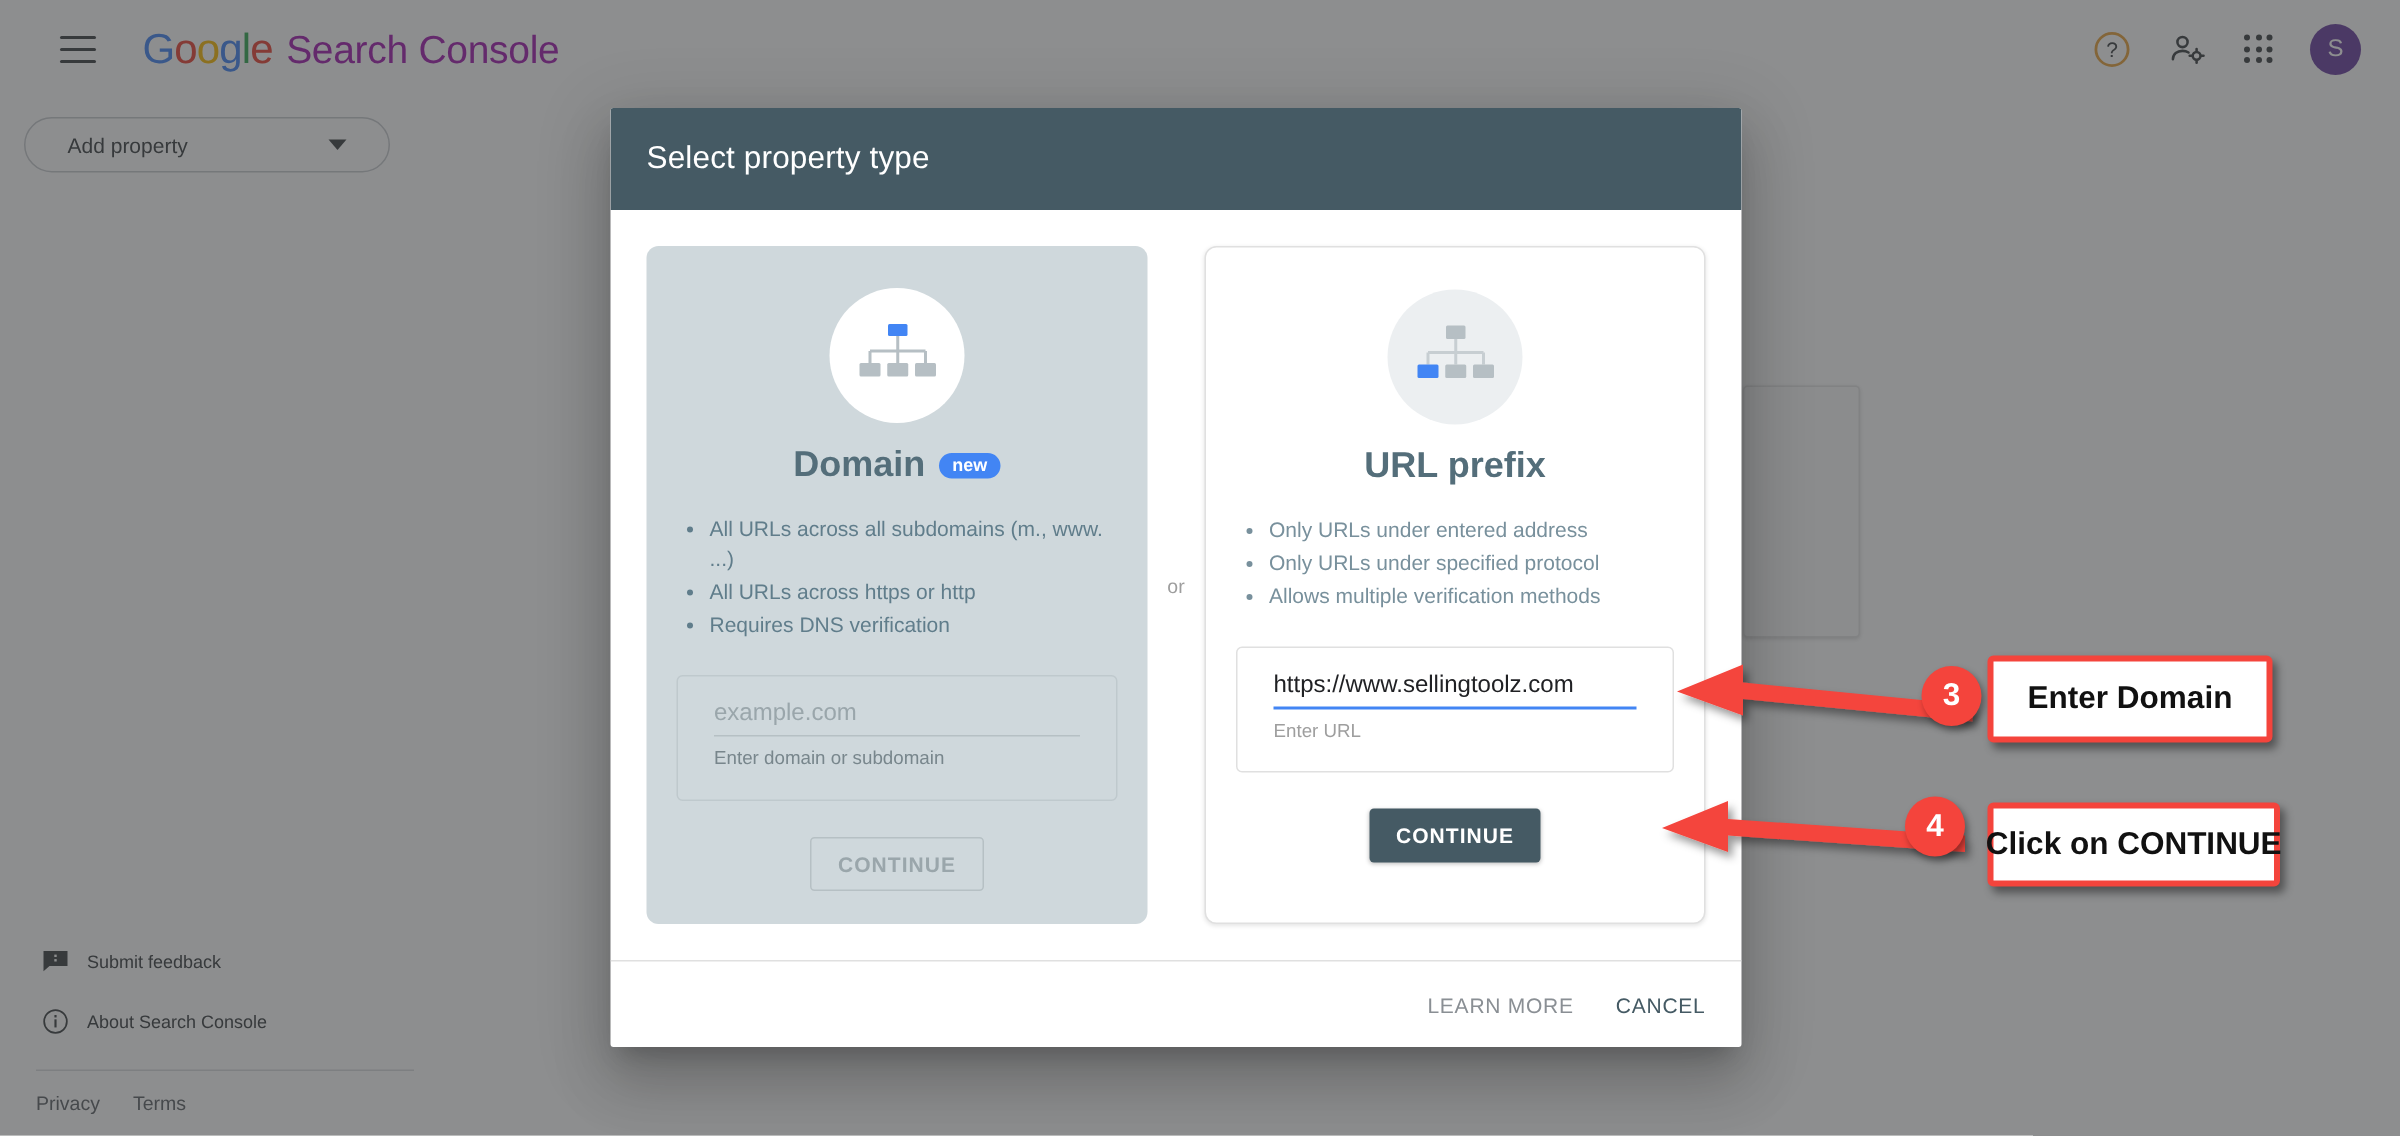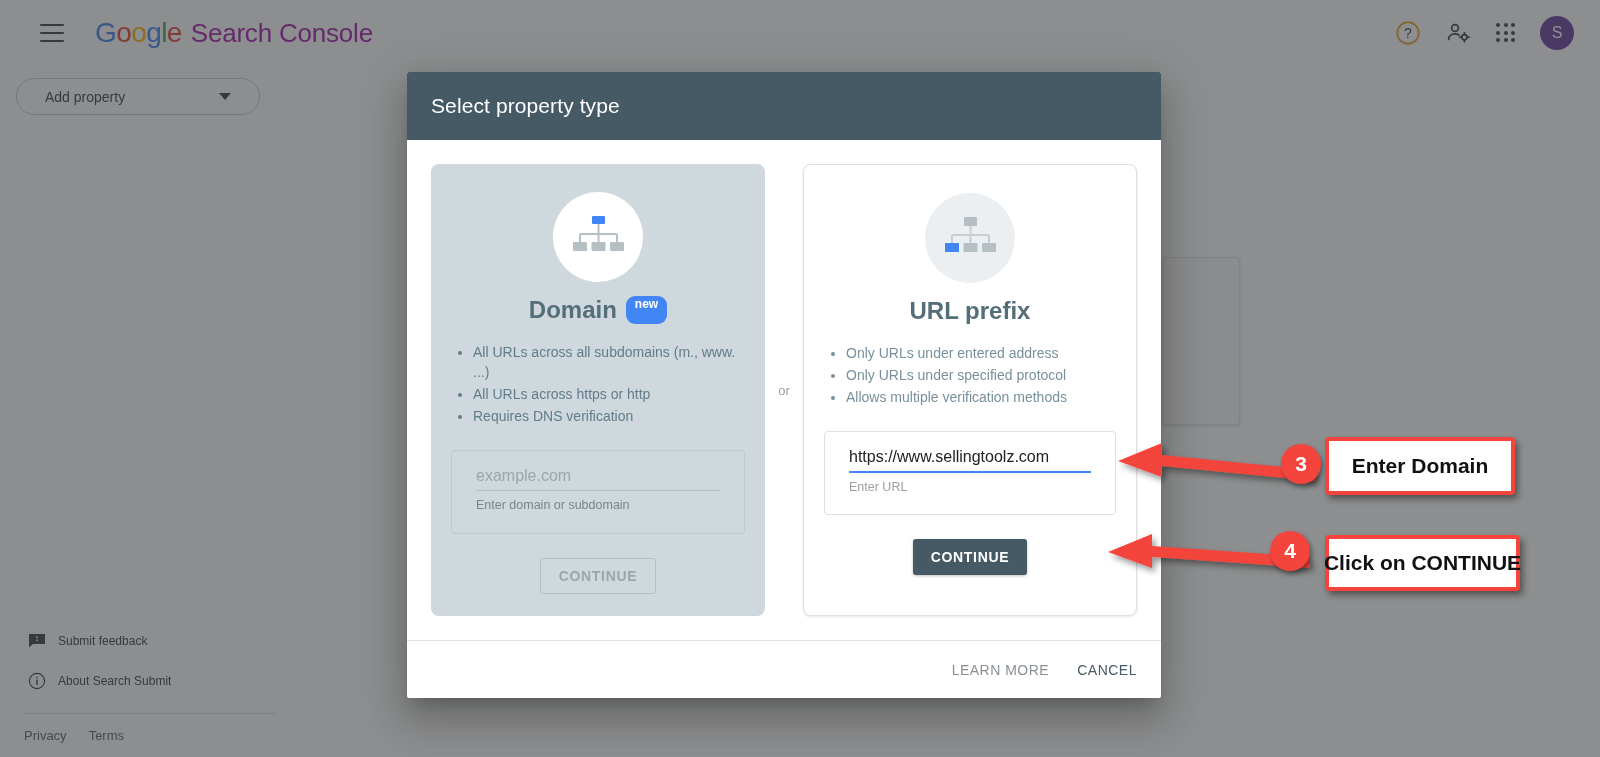--- a/index.html
+++ b/index.html
@@ -110,21 +110,21 @@
   .card.domain { background: #cfd8dc; }
   .card.urlprefix { background: #fff; border: 1px solid #e0e0e0; box-shadow: 0 1px 3px rgba(0,0,0,.10); }
 
   .card-icon-circle {
     width: 90px; height: 90px; border-radius: 50%;
     display: flex; align-items: center; justify-content: center; margin-top: 10px;
   }
   .card.domain .card-icon-circle { background: #fff; }
   .card.urlprefix .card-icon-circle { background: #eceff1; }
 
-  .card-title-row { display: flex; gap: 9px; margin-top: 14px; }
+  .card-title-row { display: flex; align-items: center; gap: 9px; margin-top: 14px; }
   .card-title { font-size: 24px; font-weight: bold; color: #546e7a; }
   .badge-new {
     background: #4285f4; color: #fff; font-size: 12px; font-weight: bold;
     border-radius: 9px; padding: 2px 9px 3px 9px; line-height: 1;
   }
 
   .bullets { margin-top: 18px; align-self: stretch; padding-left: 22px; }
   .bullets li {
     font-size: 14px; color: #78909c; line-height: 20px; margin-bottom: 2px;
     list-style: disc;
@@ -261,21 +261,21 @@
       <div class="sl-label">Submit feedback</div>
     </div>
     <div class="side-link">
       <div class="sl-icon">
         <svg width="18" height="18" viewBox="0 0 20 20">
           <circle cx="10" cy="10" r="8.4" fill="none" stroke="#3c4043" stroke-width="1.3"></circle>
           <rect x="9.2" y="8.4" width="1.6" height="6" fill="#3c4043"></rect>
           <rect x="9.2" y="5.2" width="1.6" height="1.8" fill="#3c4043"></rect>
         </svg>
       </div>
-      <div class="sl-label">About Search Submit</div>
+      <div class="sl-label">About Search Console</div>
     </div>
     <div class="side-divider"></div>
     <div class="legal">
       <span>Privacy</span>
       <span>Terms</span>
     </div>
   </div>
 </div>
 
 <div class="scrim"></div>

